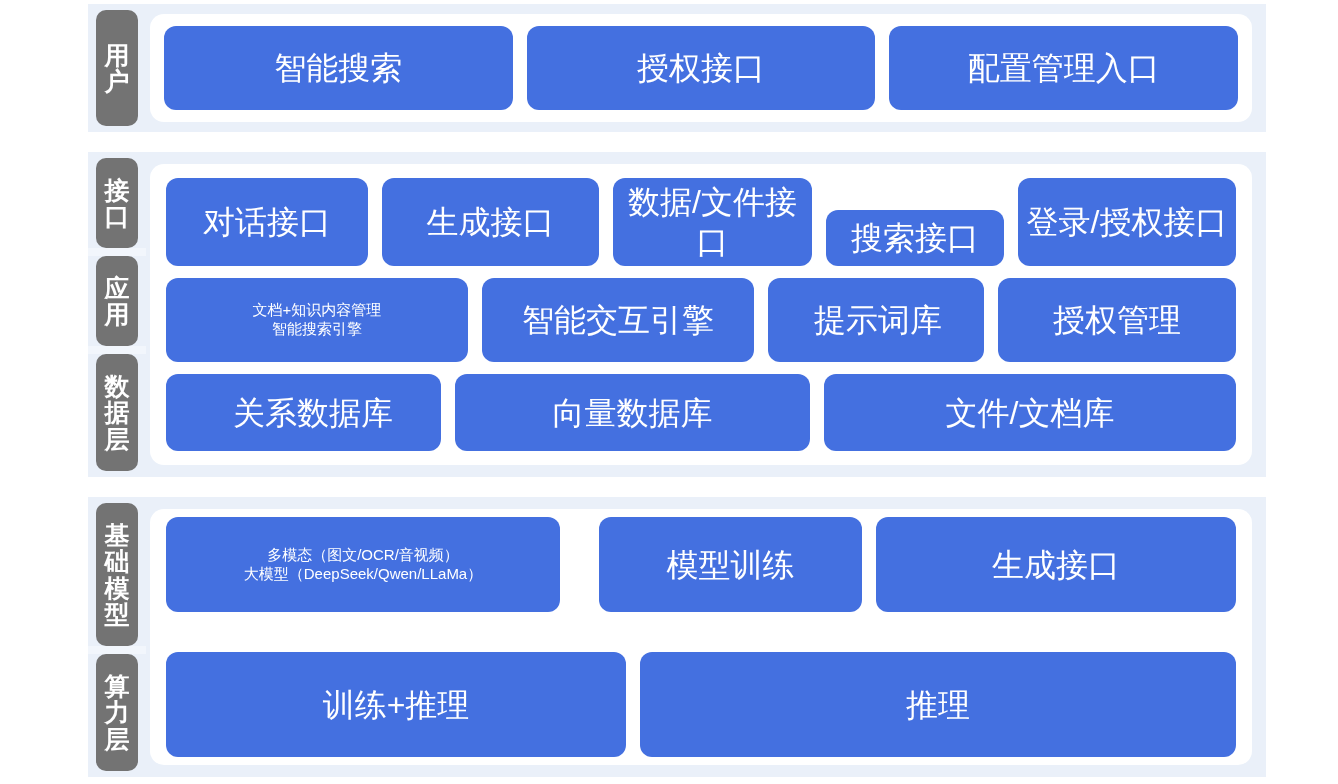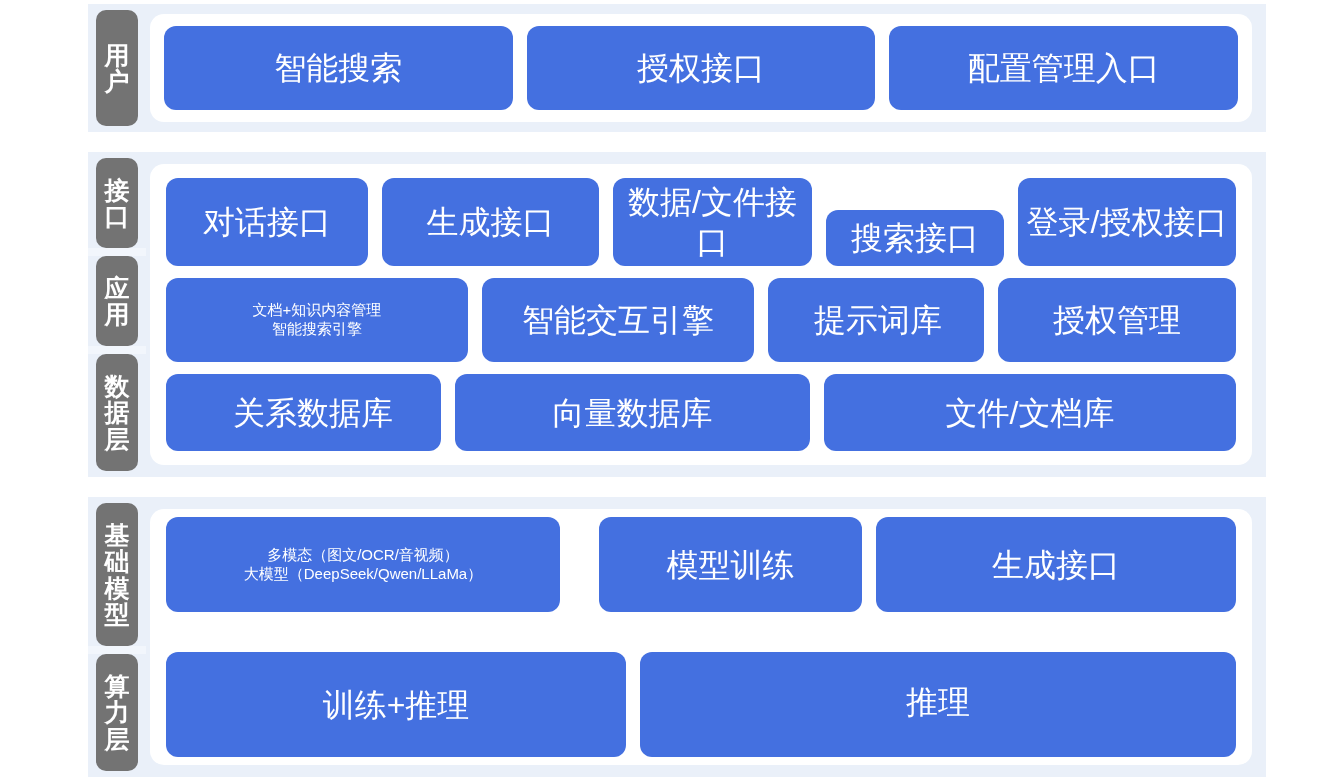--- a/index.html
+++ b/index.html
@@ -134,21 +134,21 @@
   
   .band-bottom .card { padding: 8px 16px; }
   .band-bottom .row { height: 95px; }
   .band-bottom .row + .row { margin-top: 16px; }
 
   .b1 .c1 { flex: 0 0 394px; }
   .b1 .c2 { flex: 0 0 263px; margin-left: 25px; }
   .b1 .c3 { flex: 1 1 auto; }
 
   .b2 .c1 { flex: 0 0 460px; }
-  .b2 .c2 { flex: 1 1 auto; font-family: Liberation Mono, monospace; }
+  .b2 .c2 { flex: 1 1 auto; }
   .b2 { height: 105px !important; }
 </style>
 </head>
 <body>
 
 <div id="arch">
 
   <div class="band band-users">
     <div class="rail">
       <div class="rail-badge">

